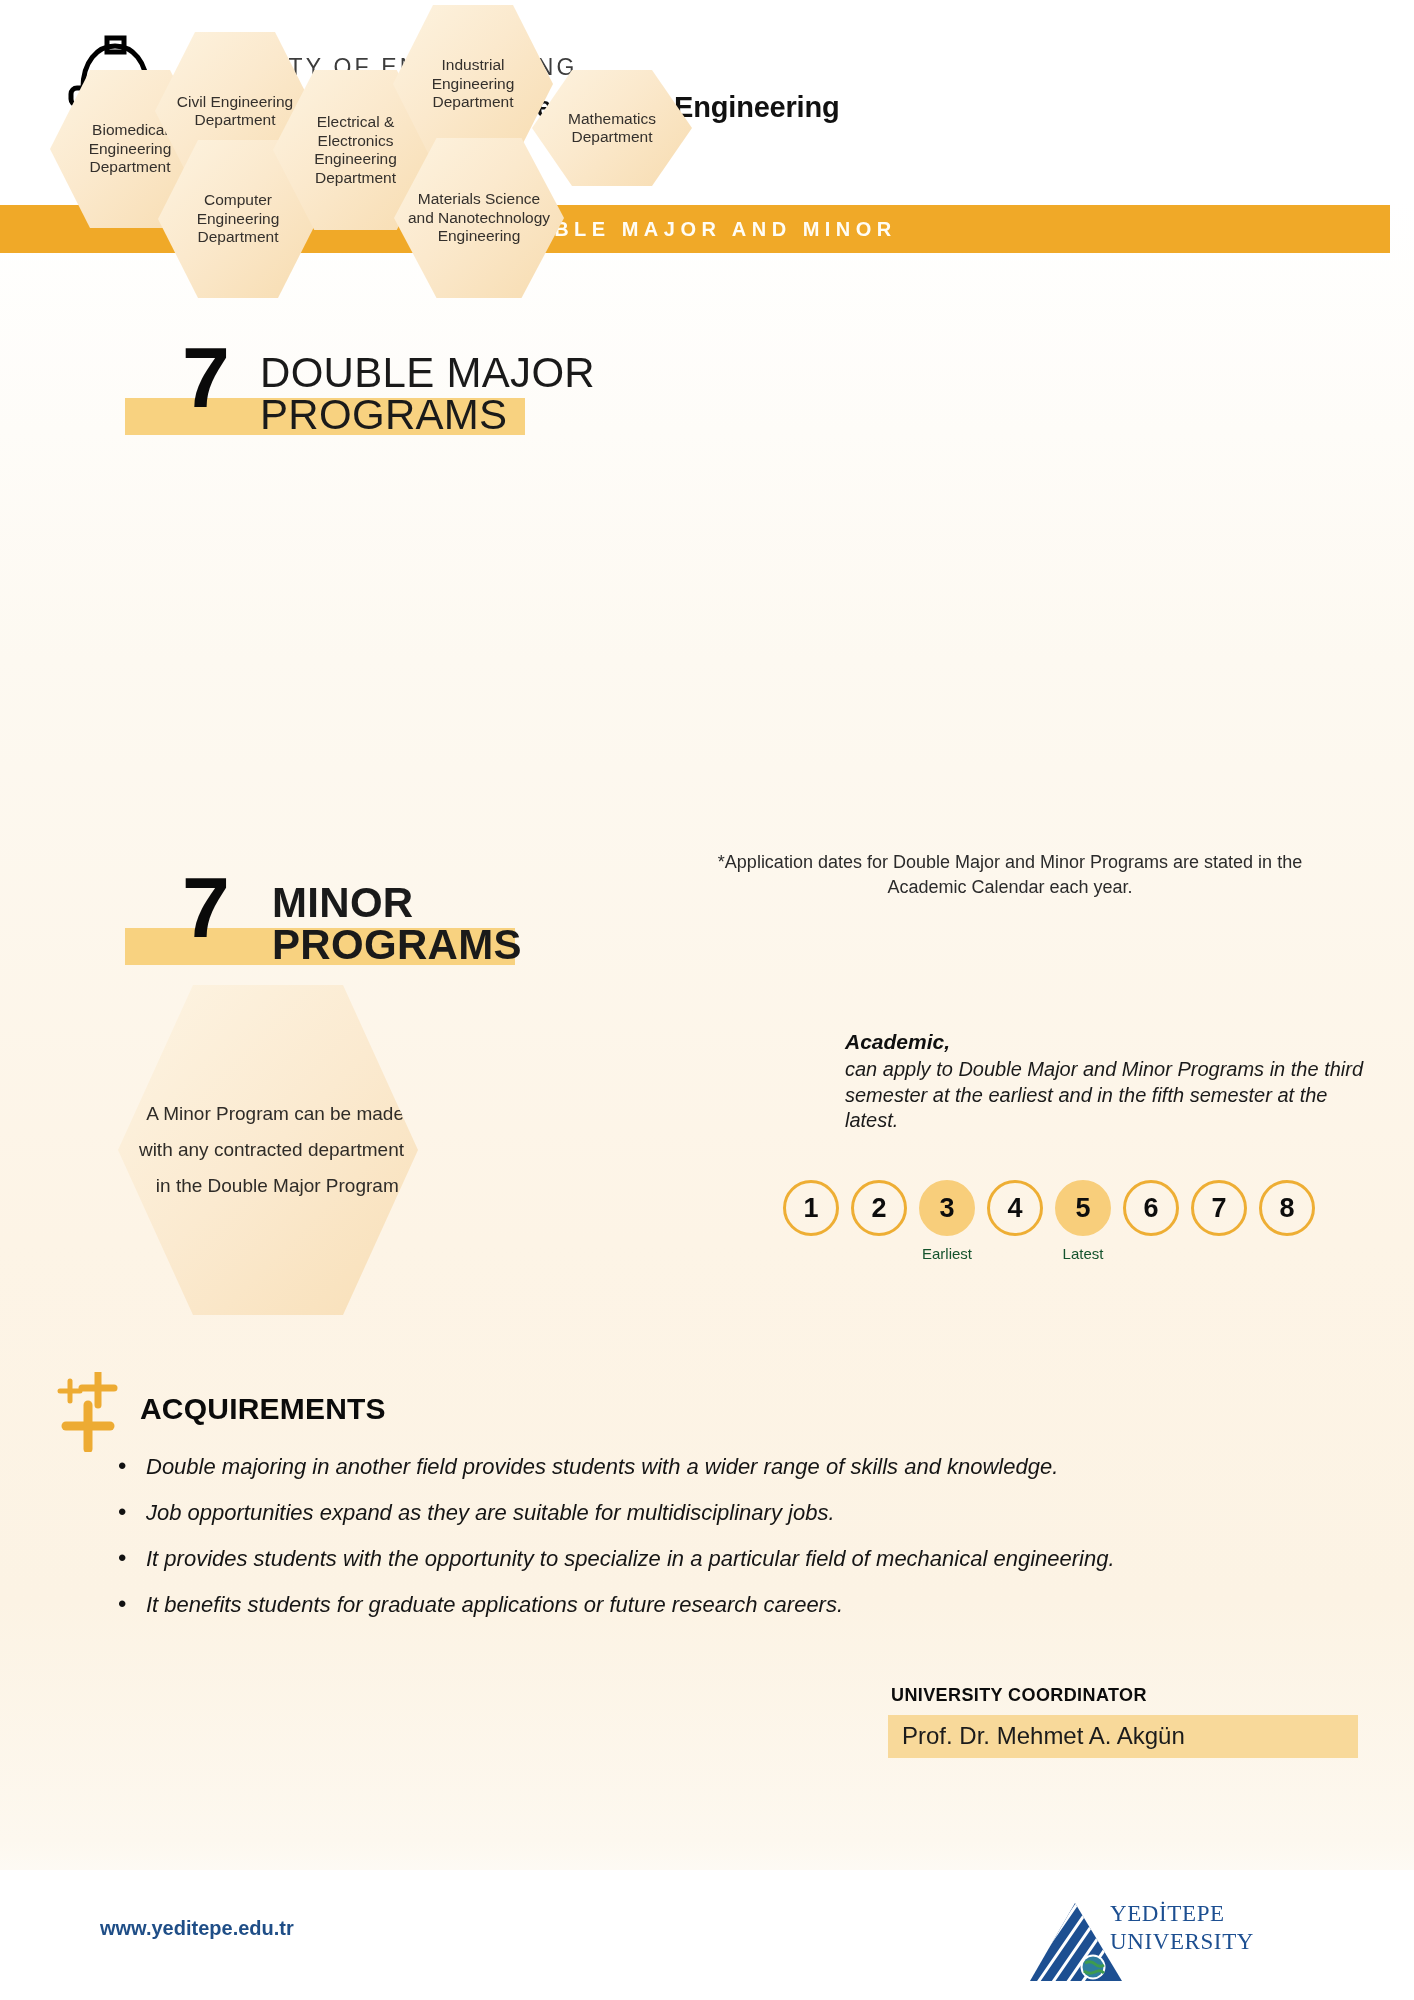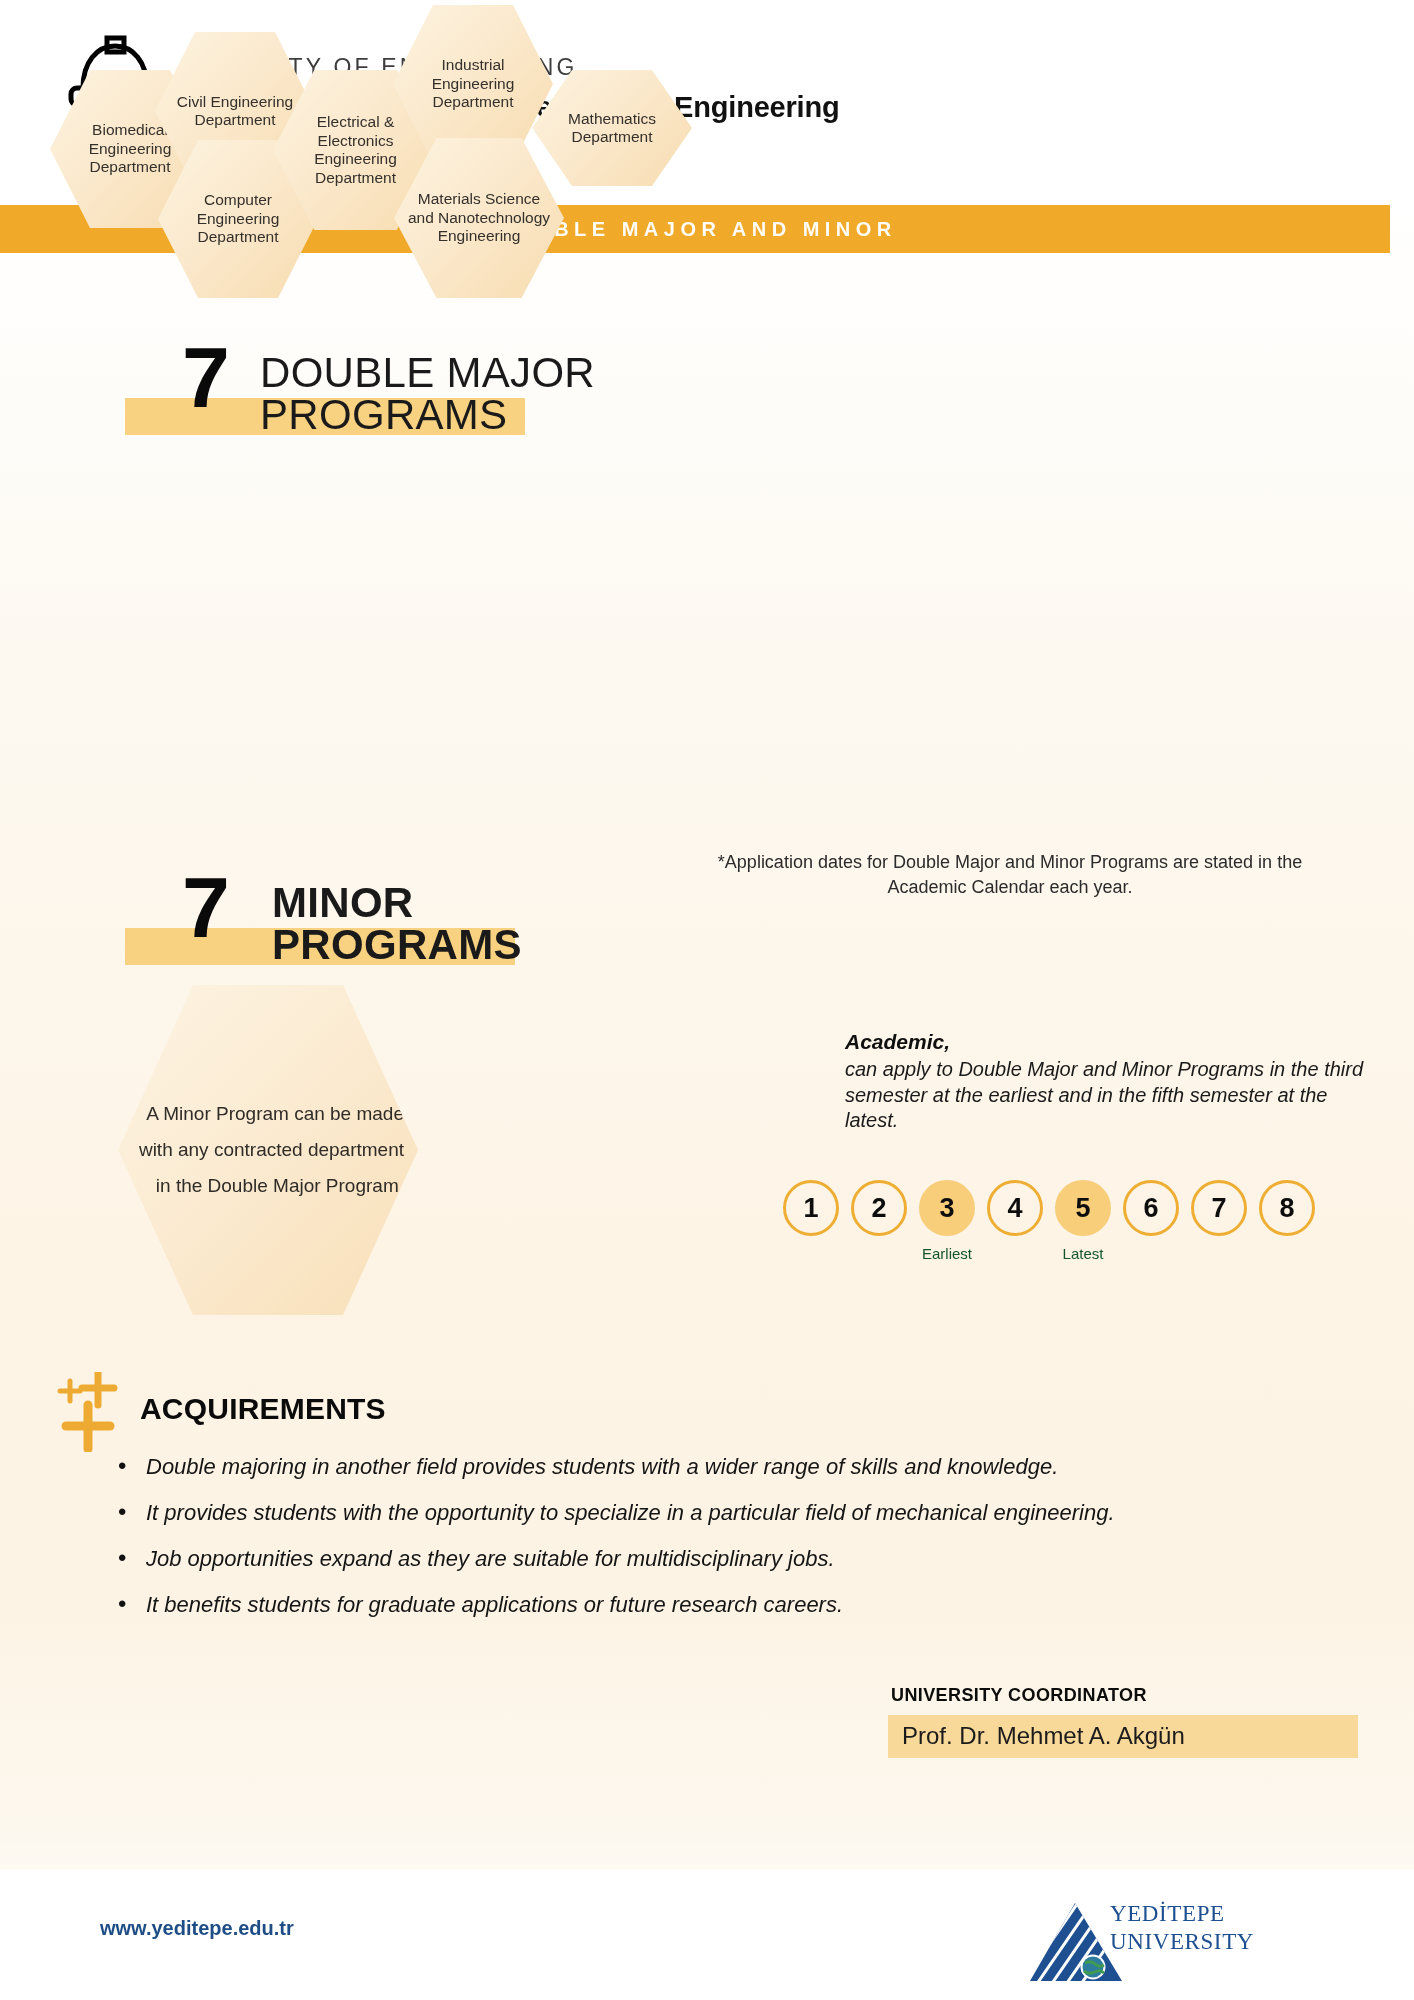--- a/index.html
+++ b/index.html
@@ -287,22 +287,22 @@
           <line x1="30" y1="16" x2="62" y2="16" stroke-width="7"></line>
           <line x1="46" y1="1" x2="46" y2="33" stroke-width="7"></line>
           <line x1="14" y1="54" x2="58" y2="54" stroke-width="9"></line>
           <line x1="36" y1="33" x2="36" y2="77" stroke-width="9"></line>
         </g>
       </svg>
     </div>
     <div id="acq-title">ACQUIREMENTS</div>
     <ul id="acq-list">
         <li>Double majoring in another field provides students with a wider range of skills and knowledge.</li>
+        <li>Job opportunities expand as they are suitable for multidisciplinary jobs.</li>
         <li>It provides students with the opportunity to specialize in a particular field of mechanical engineering.</li>
-        <li>Job opportunities expand as they are suitable for multidisciplinary jobs.</li>
         <li>It benefits students for graduate applications or future research careers.</li>
       </ul>
   </div>
 
   <div id="coord">
     <div id="coord-label">UNIVERSITY COORDINATOR</div>
     <div id="coord-name">Prof. Dr. Mehmet A. Akgün</div>
   </div>
 
   <div id="footer">

